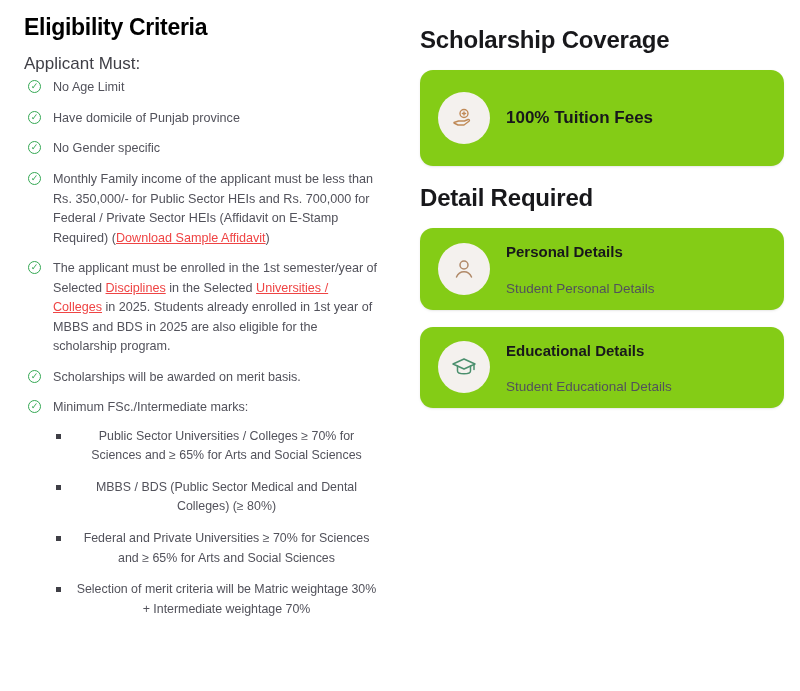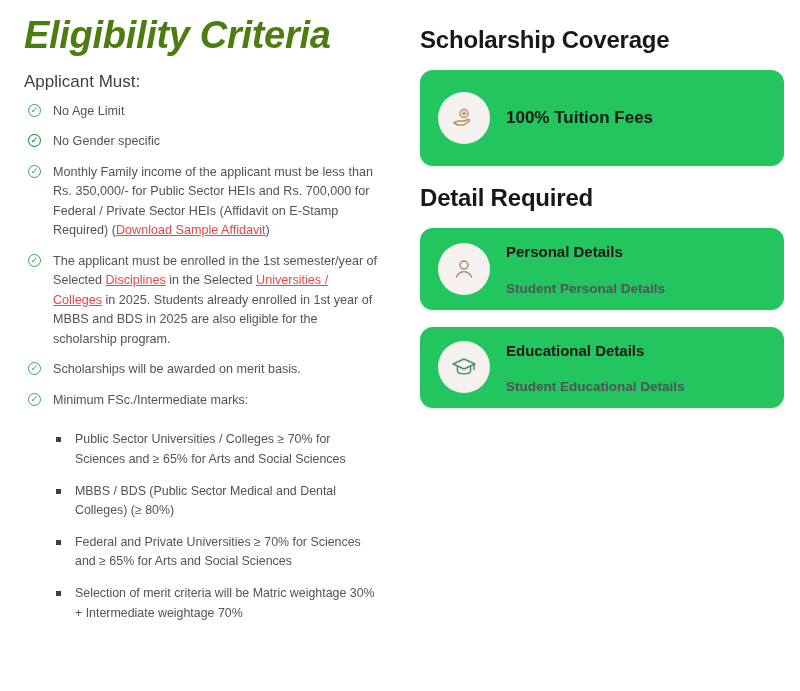--- a/index.html
+++ b/index.html
@@ -21,33 +21,32 @@
   .col-left {
     width: 400px;
     padding: 14px 22px 0 24px;
   }
   .col-right {
     width: 400px;
     padding: 8px 16px 0 20px;
   }
 
   h1.title {
-    font-size: 38px;
-    font-weight: bold;
-    color: #4d7c0f;
+    font-size: 23px;
+    font-weight: bold;
+    color: #000000;
     margin: 0 0 14px 0;
     letter-spacing: -0.3px;
     line-height: 1.15;
-    font-style: italic;
   }
   h2.subtitle {
     font-size: 17px;
     font-weight: normal;
     color: #3f3f46;
-    margin: 0 0 10px 0;
+    margin: 0 0 4px 0;
   }
   h2.rtitle {
     font-size: 24px;
     font-weight: bold;
     color: #18181b;
     margin: 18px 0 16px 0;
     letter-spacing: -0.2px;
   }
   h2.rtitle.first { }
 
@@ -76,42 +75,43 @@
     font-size: 9px;
     line-height: 11px;
     text-align: center;
   }
   .dlink {
     color: #ef4444;
     text-decoration: underline;
   }
   ul.sub {
     list-style: none;
-    margin: 20px 0 0 0;
+    margin: 9px 0 0 0;
     padding: 0;
+    text-align: center;
   }
   ul.sub > li {
     position: relative;
     padding-left: 22px;
     margin-bottom: 12px;
     font-size: 12.4px;
     line-height: 1.58;
     color: #52525b;
   }
   .sqbullet {
     position: absolute;
     left: 3px;
     top: 7px;
     width: 5px;
     height: 5px;
     background: #3f3f46;
   }
 
   .card {
-    background: #22c55e;
+    background: #84cc16;
     border-radius: 13px;
     box-shadow: 0 1px 3px rgba(0,0,0,0.07), 0 1px 1px rgba(0,0,0,0.03);
     display: flex;
     align-items: center;
     padding: 14px 18px;
     margin-bottom: 17px;
   }
   .card.coverage { padding: 22px 18px; }
   .badge {
     width: 52px;
@@ -127,21 +127,20 @@
   .card-text .ct-title {
     font-size: 15px;
     font-weight: bold;
     color: #18181b;
     line-height: 1.3;
   }
   .card-text .ct-sub {
     font-size: 13.5px;
     color: #52525b;
     margin-top: 19px;
-    font-weight: bold;
   }
   .cov-title {
     font-size: 17px;
     font-weight: bold;
     color: #18181b;
   }
 </style>
 </head>
 <body>
 
@@ -153,20 +152,21 @@
 
     <ul class="criteria">
 
       <li>
         <span class="check">✓</span>
         <span>No Age Limit</span>
       </li>
 
       <li>
         <span class="check">✓</span>
+        <span>Have domicile of Punjab province</span>
       </li>
 
       <li>
         <span class="check">✓</span>
         <span>No Gender specific</span>
       </li>
 
       <li>
         <span class="check">✓</span>
         <span>Monthly Family income of the applicant must be less than Rs. 350,000/- for Public Sector HEIs and Rs. 700,000 for Federal / Private Sector HEIs (Affidavit on E-Stamp Required) (</span><a class="dlink" href="#">Download Sample Affidavit</a><span>)</span>

